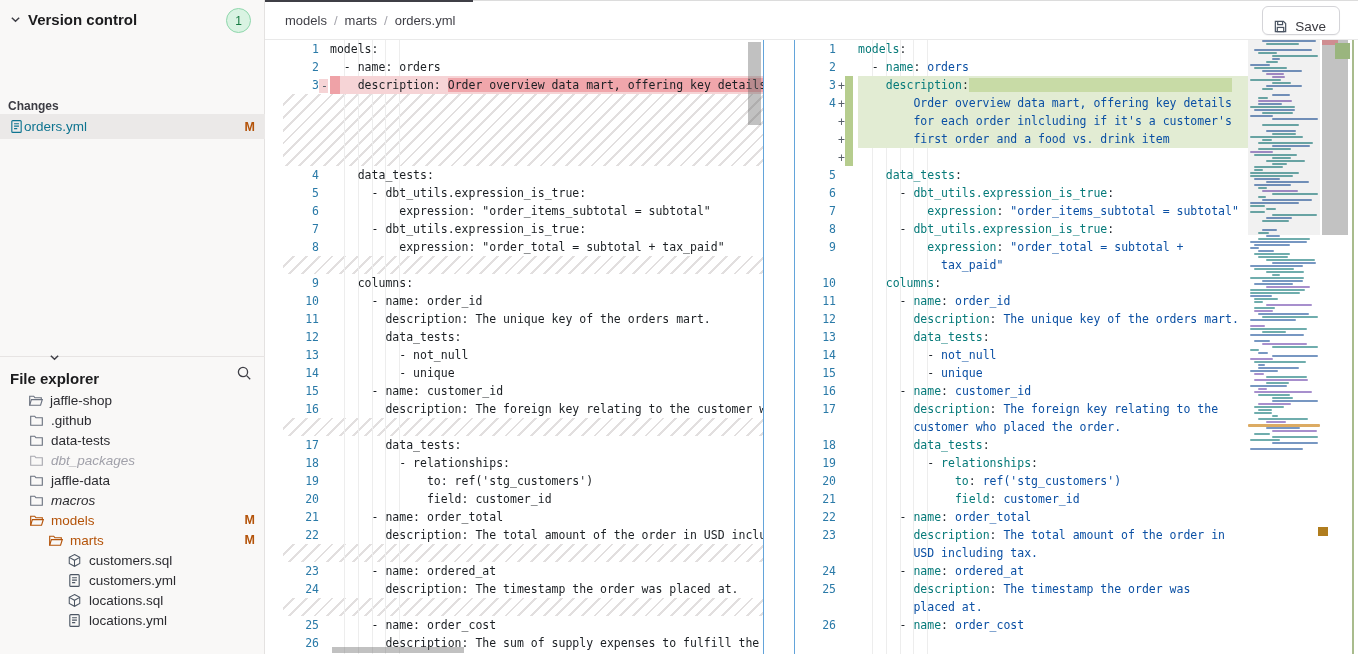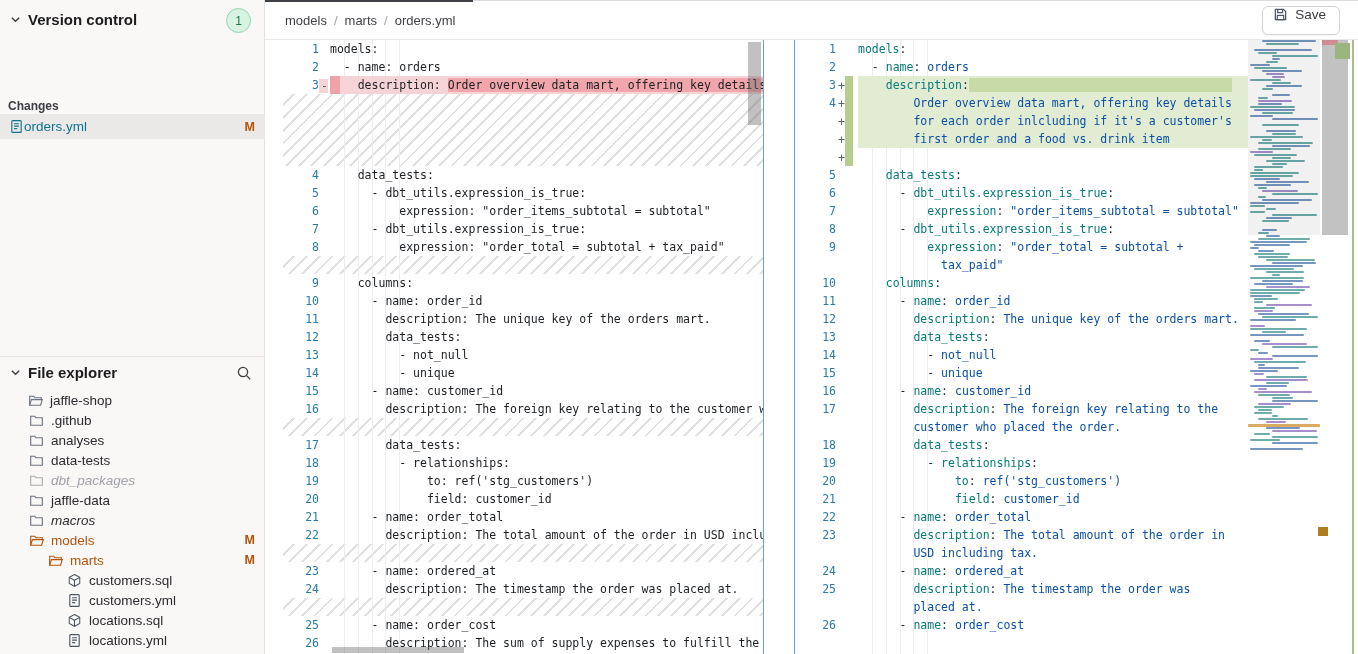--- a/index.html
+++ b/index.html
@@ -40,21 +40,21 @@
   
   #topbar { position:absolute; left:265px; top:0; width:1093px; height:40px; background:#fff;
             border-bottom:1px solid #e9e9e9; }
   #tab-underline { position:absolute; left:0; top:0; width:208px; height:2px; background:#3f3f46; }
   #top-hairline { position:absolute; left:208px; top:0; right:0; height:1px; background:#dcdcdc; }
   #breadcrumb { position:absolute; left:20px; top:0; height:40px; display:flex; align-items:center;
                 gap:7px; font-size:13px; color:#3f3f46; }
   #breadcrumb .sep { color:#a3a3ab; }
   #save-btn { position:absolute; right:18px; top:6px; height:29px; padding:0 13px 0 10px;
               background:#fff; border:1px solid #d4d4d8; border-radius:6px;
-              display:flex; align-items:flex-start; gap:7px; font-size:13.5px; color:#3a3a40;
+              display:flex; align-items:flex-end; gap:7px; font-size:13.5px; color:#3a3a40;
               box-shadow:0 1px 1px rgba(0,0,0,0.04); }
 
   
   #editor { position:absolute; left:265px; top:40px; width:1093px; height:614px; background:#fff; }
   .pane { position:absolute; top:0; height:614px; overflow:hidden; background:#fff; }
   #pane-left  { left:18px;  width:480px; }  
   #pane-right { left:535px; width:450px; }  
   .guide { position:absolute; top:0; bottom:0; width:1px; background:#ededed; }
   .crow { position:relative; display:flex; height:18px; }
   .ln { flex:0 0 36px; text-align:right; font:11.5px/18px "DejaVu Sans Mono", monospace; color:#2a7aa8; }
@@ -112,21 +112,21 @@
       <svg class="ficon" viewBox="0 0 16 16" fill="none" stroke="#0e7490" stroke-width="1.2">
           <rect x="3" y="1.7" width="10" height="12.6" rx="1"></rect>
           <path d="M5.4 5h5.2M5.4 7.6h5.2M5.4 10.2h3.4"></path>
         </svg>
       <span class="fname">orders.yml</span>
       <span class="mbadge">M</span>
     </div>
 
     <div id="sb-divider"></div>
 
-    <div class="sec-header" style="top:364px;">
+    <div class="sec-header" style="top:352px;flex-direction:column;">
       <svg class="chev" viewBox="0 0 12 12" fill="none">
           <path d="M2 4l4 4 4-4" stroke="#3f3f46" stroke-width="1.6"></path>
         </svg>
       <span>File explorer</span>
     </div>
     <svg id="fe-search" viewBox="0 0 16 16" fill="none" stroke="#3f3f46" stroke-width="1.3">
         <circle cx="7" cy="7" r="4.6"></circle>
         <path d="M10.6 10.6L14.2 14.2"></path>
       </svg>
 
@@ -136,26 +136,20 @@
               <path d="M1.8 13V3.4h4.3l1.3 1.7h6.8v2"></path>
               <path d="M1.8 13l1.8-5.9h11.6L13.4 13z"></path>
             </svg></span>
           <span>jaffle-shop</span>
         </div>
         <div class="trow" style="padding-left: 29px;">
           <span class="ticon" style="color: rgb(107, 114, 128);"><svg viewBox="0 0 16 16" fill="none" stroke="currentColor" stroke-width="1.2">
               <path d="M1.8 13V3.4h4.3l1.3 1.7h6.8V13z"></path>
             </svg></span>
           <span>.github</span>
-        </div>
-        <div class="trow" style="padding-left: 29px;">
-          <span class="ticon" style="color: rgb(107, 114, 128);"><svg viewBox="0 0 16 16" fill="none" stroke="currentColor" stroke-width="1.2">
-              <path d="M1.8 13V3.4h4.3l1.3 1.7h6.8V13z"></path>
-            </svg></span>
-          <span>analyses</span>
         </div>
         <div class="trow" style="padding-left: 29px;">
           <span class="ticon" style="color: rgb(107, 114, 128);"><svg viewBox="0 0 16 16" fill="none" stroke="currentColor" stroke-width="1.2">
               <path d="M1.8 13V3.4h4.3l1.3 1.7h6.8V13z"></path>
             </svg></span>
           <span>data-tests</span>
         </div>
         <div class="trow muted" style="padding-left: 29px;">
           <span class="ticon" style="color: rgb(168, 168, 176);"><svg viewBox="0 0 16 16" fill="none" stroke="currentColor" stroke-width="1.2">
               <path d="M1.8 13V3.4h4.3l1.3 1.7h6.8V13z"></path>

